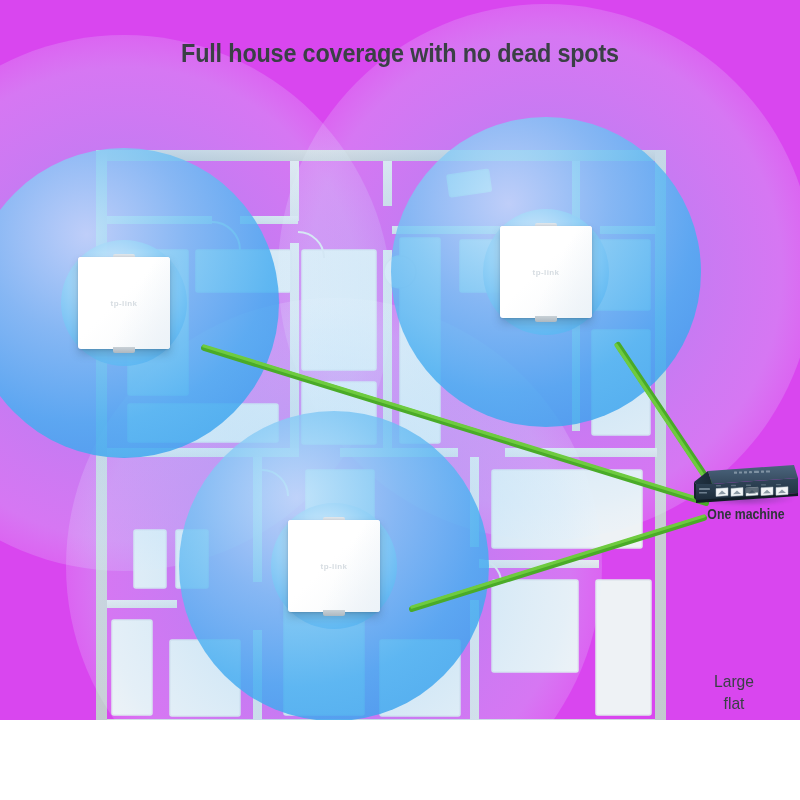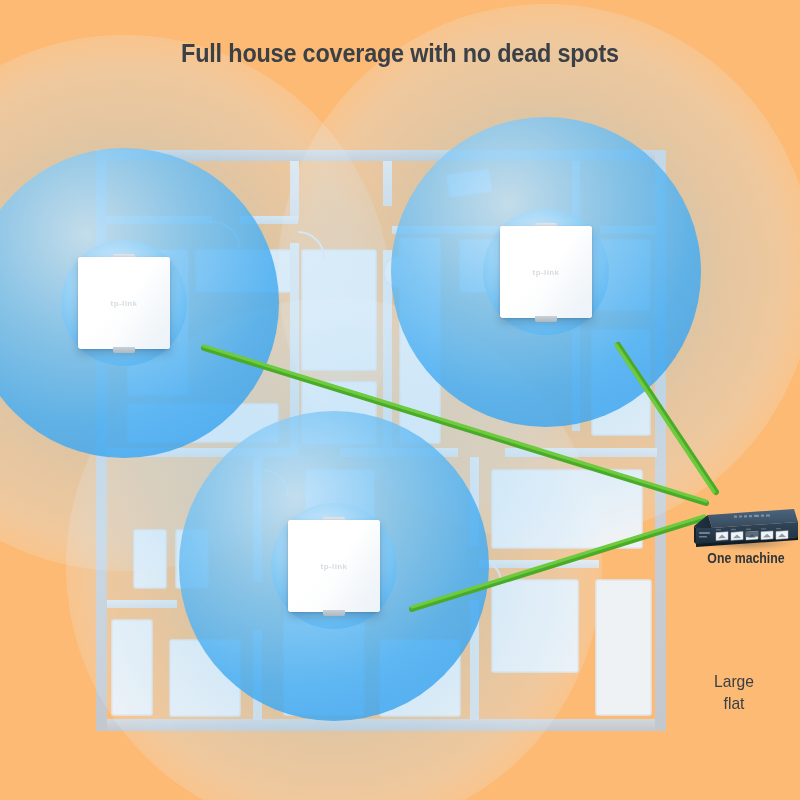--- a/index.html
+++ b/index.html
@@ -1,23 +1,23 @@
 <!DOCTYPE html>
 <html><head>
 <meta charset="utf-8">
 <style>
   html, body {
     margin: 0; padding: 0;
     background: #ffffff;
   }
   #stage {
     position: relative;
-    width: 800px; height: 800px;
+    width: 800px; height: 720px;
     overflow: hidden;
-    background: #fdba74;
+    background: #d946ef;
     font-family: "Liberation Sans", sans-serif;
     text-decoration: underline;
   }
 
   
   #title {
     position: absolute;
     left: 0; top: 38px;
     width: 800px;
     text-align: center;
@@ -79,21 +79,21 @@
   .ap-sheen {
     position: absolute; left: 0; top: 0; right: 0; bottom: 0;
     border-radius: 3px;
     background: linear-gradient(118deg, rgba(255,255,255,0) 55%, rgba(235,242,248,0.85) 100%);
     pointer-events: none;
   }
 
   
   #switch {
     position: absolute;
-    left: 694px; top: 506px;
+    left: 694px; top: 462px;
     width: 104px; height: 48px;
     z-index: 55;
   }
   #switch .sw-shadow {
     position: absolute; left: 4px; top: 30px;
     width: 96px; height: 14px;
     background: radial-gradient(ellipse at 50% 50%, rgba(30,50,70,0.35), rgba(30,50,70,0) 72%);
     filter: blur(1px);
   }
   #switch svg { position: absolute; left: 0; top: 0; }

